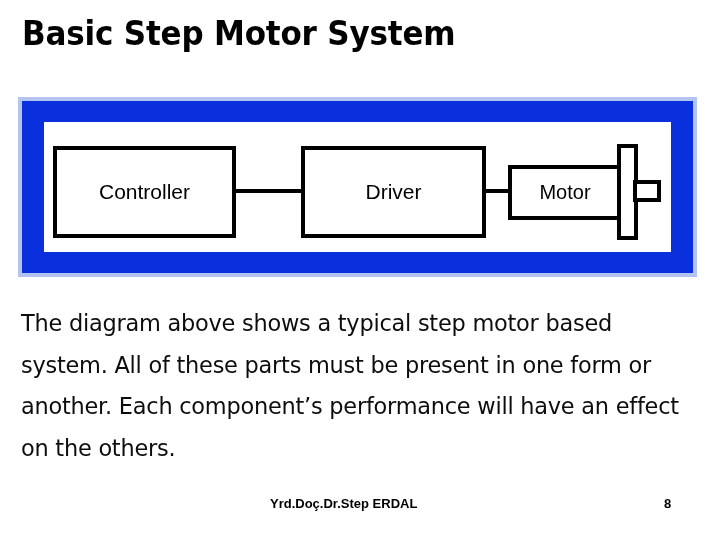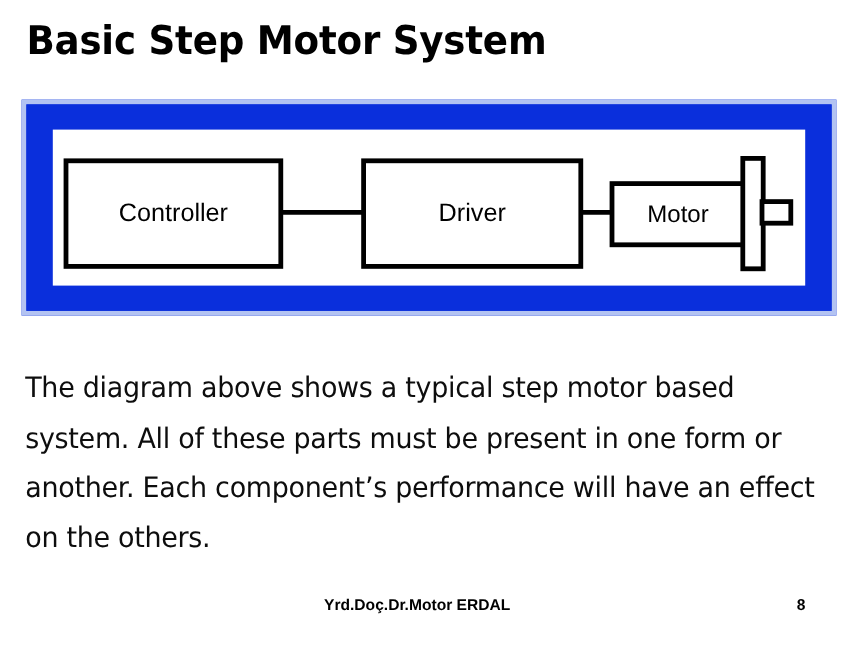--- a/index.html
+++ b/index.html
@@ -32,21 +32,21 @@
     color: #000000;
     white-space: nowrap;
     transform: scaleX(0.94);
     transform-origin: left center;
   }
 
   
   #diagram-frame {
     position: absolute;
     left: 18px;
-    top: 83px;
+    top: 97px;
     width: 679px;
     height: 180px;
     box-sizing: border-box;
     background: #0a2fdc;
     border: 4px solid #b3c3f2;
     padding: 0;
   }
   #diagram-inner-border {
     position: absolute;
     left: 0;
@@ -156,15 +156,15 @@
 
         <rect x="591" y="60" width="24" height="18" fill="#ffffff" stroke="#000000" stroke-width="4"></rect>
         <text class="block-label motor-label" x="521" y="71.5">Motor</text>
       </g>
     </svg>
   </div>
 </div>
 
 <div id="body-text">The diagram above shows a typical step motor based system. All of these parts must be present in one form or another. Each component’s performance will have an effect on the others.</div>
 
-<div id="footer-author">Yrd.Doç.Dr.Motor ERDAL</div>
+<div id="footer-author">Yrd.Doç.Dr.Step ERDAL</div>
 
 <div id="footer-page-number">8</div>
 
 </body></html>

